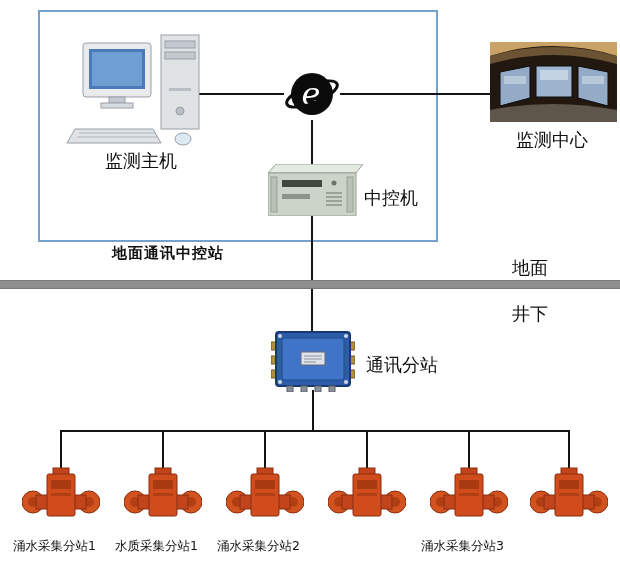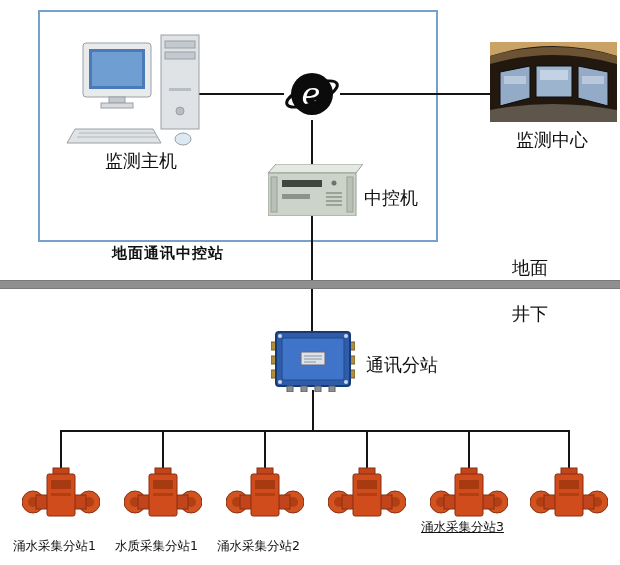--- a/index.html
+++ b/index.html
@@ -213,21 +213,21 @@
       <circle cx="67" cy="36" r="11" fill="#d2531f" stroke="#8a2f10"></circle>
         <circle cx="67" cy="36" r="5" fill="#b23f14"></circle>
       <rect x="14" y="29" width="14" height="14" fill="#c2441a" stroke="#8a2f10"></rect>
       <rect x="50" y="29" width="14" height="14" fill="#c2441a" stroke="#8a2f10"></rect>
       <rect x="31" y="2" width="16" height="8" fill="#c2441a" stroke="#8a2f10"></rect>
       <rect x="25" y="8" width="28" height="42" rx="2" fill="#d04c1c" stroke="#8a2f10"></rect>
       <rect x="29" y="14" width="20" height="9" fill="#a83a12"></rect>
       <rect x="29" y="27" width="20" height="3" fill="#b23f14"></rect>
     </svg>
   </div>
-  <div class="lbl lbl-dev" style="left:421px;top:519px;text-decoration:underline;">涌水采集分站3</div>
+  <div class="lbl lbl-dev" style="left:421px;top:538px;">涌水采集分站3</div>
 
   <div class="node" style="left:530px;top:466px;">
     <svg viewBox="0 0 78 64" width="78" height="64">
       <circle cx="11" cy="36" r="11" fill="#d2531f" stroke="#8a2f10"></circle>
         <circle cx="11" cy="36" r="5" fill="#b23f14"></circle>
       <circle cx="67" cy="36" r="11" fill="#d2531f" stroke="#8a2f10"></circle>
         <circle cx="67" cy="36" r="5" fill="#b23f14"></circle>
       <rect x="14" y="29" width="14" height="14" fill="#c2441a" stroke="#8a2f10"></rect>
       <rect x="50" y="29" width="14" height="14" fill="#c2441a" stroke="#8a2f10"></rect>
       <rect x="31" y="2" width="16" height="8" fill="#c2441a" stroke="#8a2f10"></rect>

